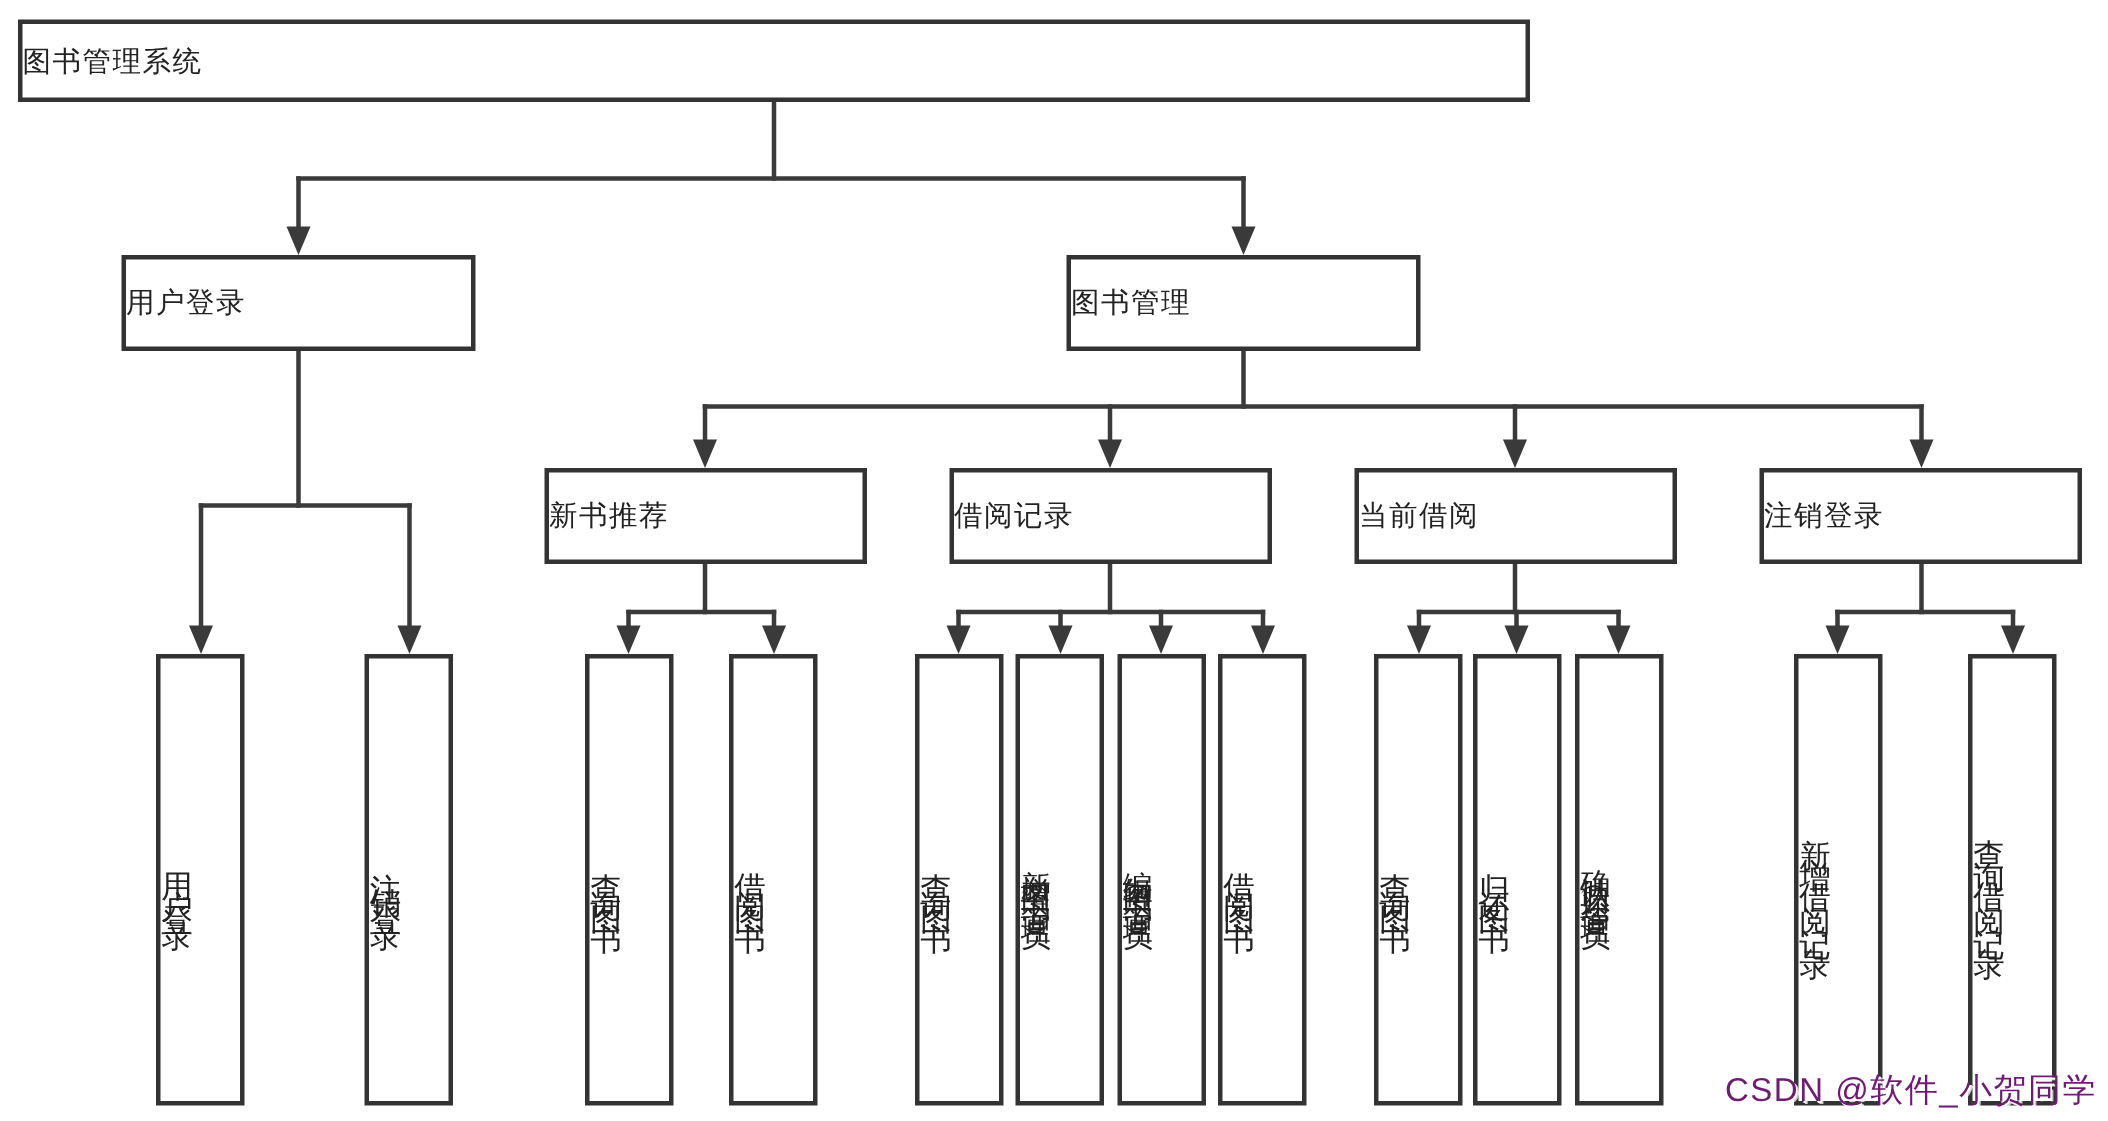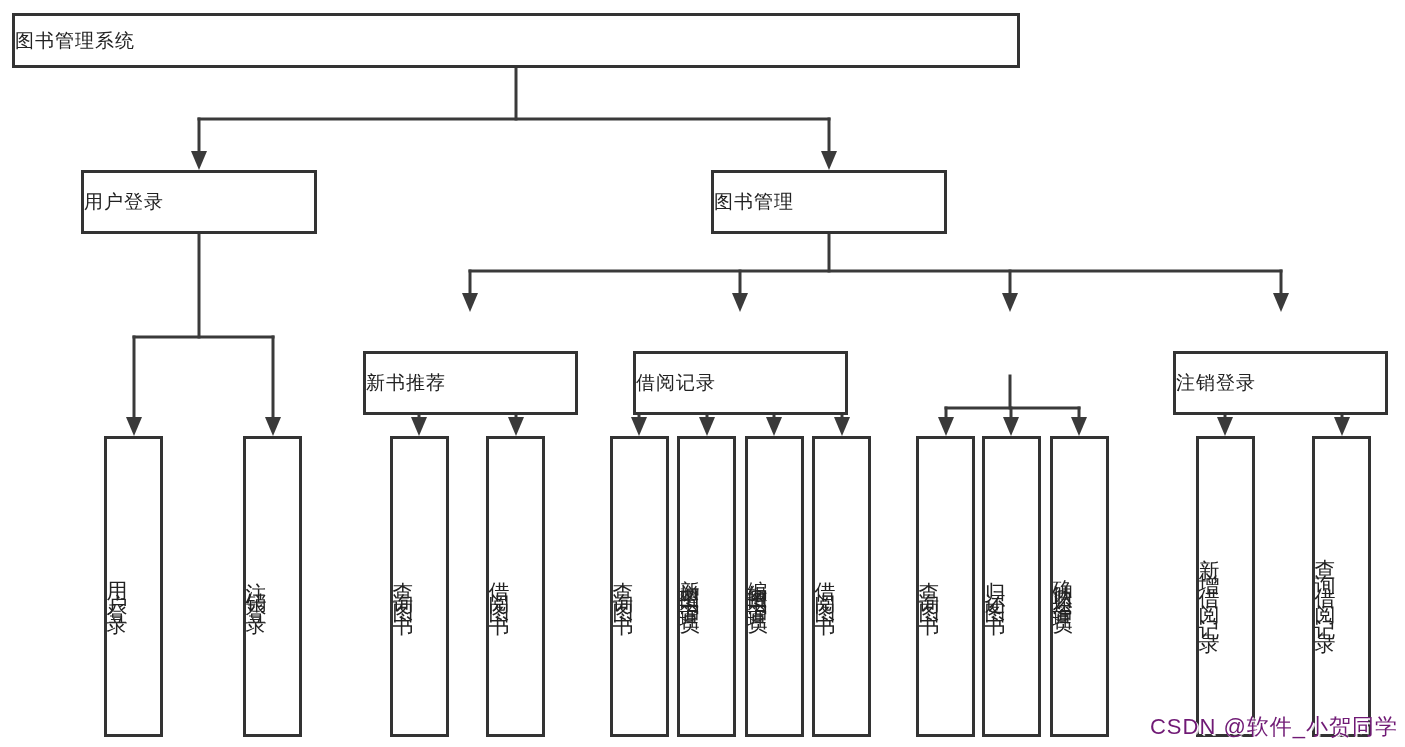--- a/index.html
+++ b/index.html
@@ -15,21 +15,21 @@
     position:absolute;
     box-sizing:border-box;
     background:#ffffff;
     border:3px solid #333333;
     display:flex;align-items:center;justify-content:flex-start;
     color:#222222;
   }
   .h-node{font-size:19px;letter-spacing:1px;}
   .root{left:12px;top:13px;width:1008px;height:55px;}
   .lvl1{top:170px;width:236px;height:64px;}
-  .lvl2{top:312px;width:215px;height:64px;margin-top:39px;}
+  .lvl2{top:312px;width:215px;height:64px;}
   .leaf{top:436px;width:59px;height:301px;border-width:3px;}
   .v-text{
     writing-mode:vertical-rl;
     text-orientation:mixed;
     font-size:21px;
     line-height:1;
     letter-spacing:11px;
     color:#222222;
     white-space:nowrap;
   }
@@ -130,20 +130,23 @@
   <div class="node h-node lvl1" style="left:711px;">
     <span>图书管理</span>
   </div>
 
   <div class="node h-node lvl2" style="left:363px;">
     <span>新书推荐</span>
   </div>
   <div class="node h-node lvl2" style="left:633px;">
     <span>借阅记录</span>
   </div>
+  <div class="node h-node lvl2" style="left:903px;">
+    <span>当前借阅</span>
+  </div>
   <div class="node h-node lvl2" style="left:1173px;">
     <span>注销登录</span>
   </div>
 
   <div class="node leaf" style="left:104px;">
     <span class="v-text">用户登录</span>
   </div>
   <div class="node leaf" style="left:243px;">
     <span class="v-text">注销登录</span>
   </div>

